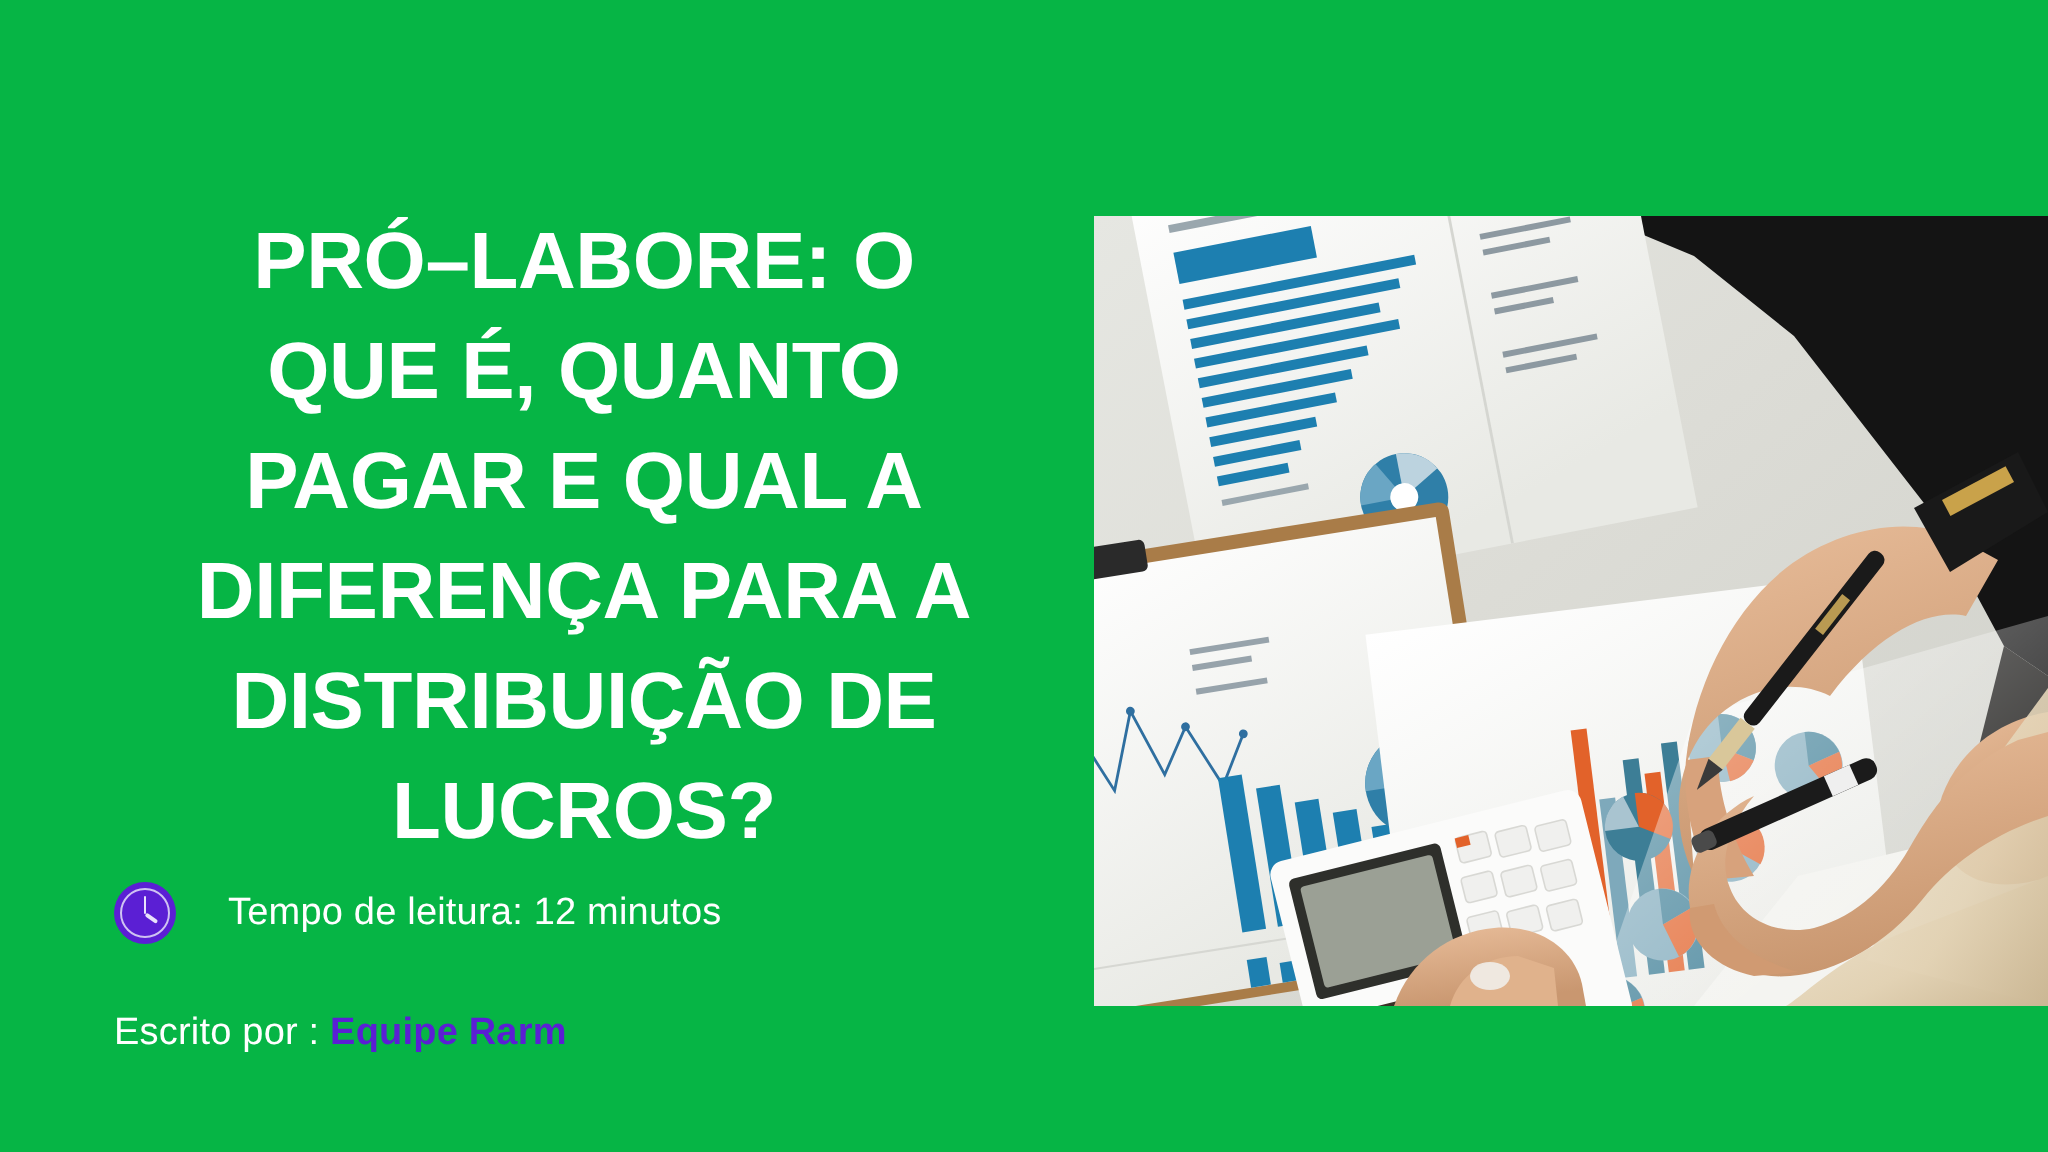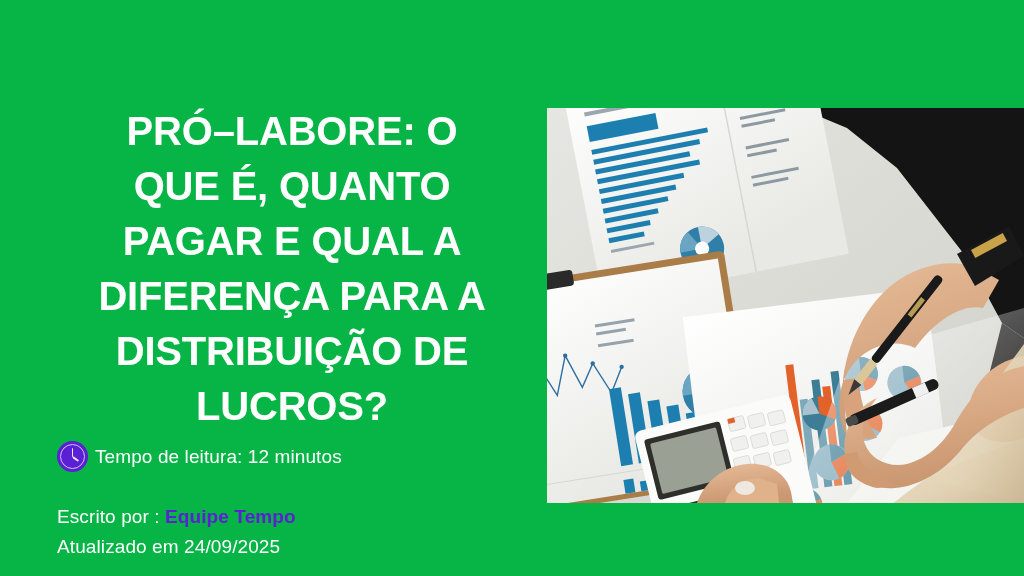--- a/index.html
+++ b/index.html
@@ -27,21 +27,21 @@
     white-space:pre-line;
     text-align:center;
   }
 
   .reading-row {
     position:absolute;
     left:57px;
     top:441px;
     display:flex;
     align-items:center;
-    gap:7px;
+    gap:26px;
   }
   .clock-icon {
     width:31px;
     height:31px;
     flex:0 0 31px;
     border-radius:50%;
     background:#5b1fd4;
     position:relative;
     display:block;
   }
@@ -122,23 +122,22 @@
   <span class="clock-icon">
     <span class="ring"></span>
     <span class="hand-m"></span>
     <span class="hand-h"></span>
   </span>
   <span class="reading-text">Tempo de leitura: 12 minutos</span>
 </div>
 
 <div class="meta-block">
   <div class="meta-line">
-    <span>Escrito por : </span><span class="author-name">Equipe Tempo</span>
+    <span>Escrito por : </span><span class="author-name">Equipe Rarm</span>
   </div>
-  <div class="meta-line">Atualizado em 24/09/2025</div>
 </div>
 
 <div class="photo">
   <svg viewBox="0 0 477 395" preserveAspectRatio="none">
     <defs>
       <linearGradient id="deskG" x1="0" y1="0" x2="1" y2="1">
         <stop offset="0%" stop-color="#e6e7e2"></stop>
         <stop offset="45%" stop-color="#dcdcd6"></stop>
         <stop offset="100%" stop-color="#cfd0c9"></stop>
       </linearGradient>

